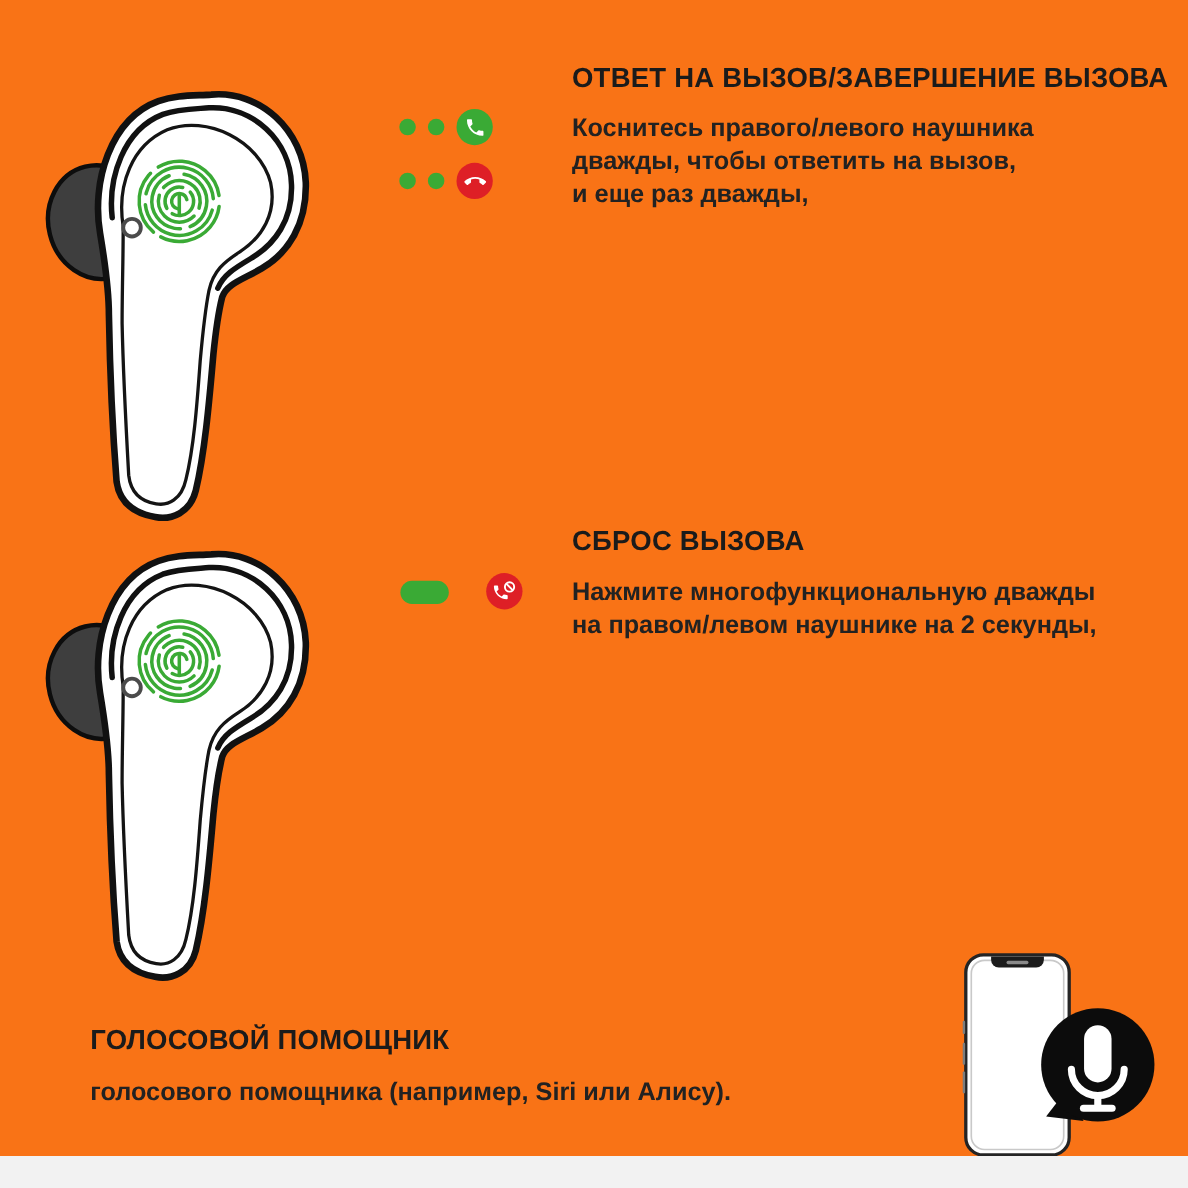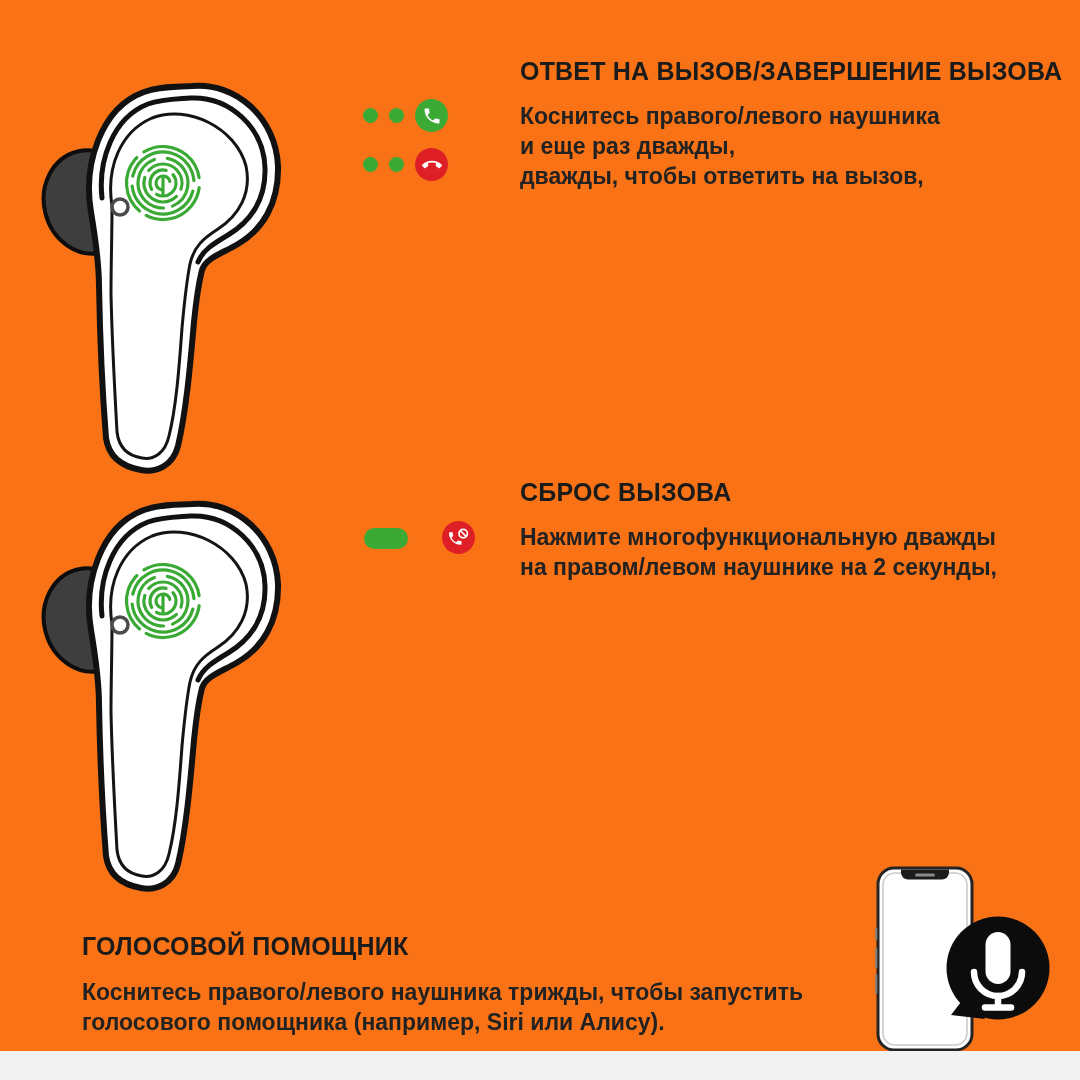--- a/index.html
+++ b/index.html
@@ -106,22 +106,22 @@
   </div>
   <div class="abs call-badge badge-red" style="left:415px;top:148px">
     <svg width="20" height="20" viewBox="0 0 24 24">
       <path fill="#fff" d="M12 9c-1.6 0-3.15.25-4.6.72v3.1c0 .39-.23.74-.56.9-.98.49-1.87 1.12-2.66 1.85-.18.18-.43.28-.7.28-.28 0-.53-.11-.71-.29L.29 13.08c-.18-.17-.29-.42-.29-.7 0-.28.11-.53.29-.71C3.34 8.78 7.46 7 12 7s8.66 1.78 11.71 4.67c.18.18.29.43.29.71 0 .28-.11.53-.29.7l-2.48 2.48c-.18.18-.43.29-.71.29-.27 0-.52-.11-.7-.28-.79-.74-1.68-1.36-2.66-1.85-.33-.16-.56-.5-.56-.9v-3.1C15.15 9.25 13.6 9 12 9z"></path>
     </svg>
   </div>
 
   <div class="abs sec-title" style="left:520px;top:58px">ОТВЕТ НА ВЫЗОВ/ЗАВЕРШЕНИЕ ВЫЗОВА</div>
   <div class="abs sec-body" style="left:520px;top:101px">
     <div>Коснитесь правого/левого наушника</div>
+    <div>дважды, чтобы ответить на вызов,</div>
     <div>и еще раз дважды,</div>
-    <div>дважды, чтобы ответить на вызов,</div>
   </div>
 
   <svg class="abs" style="left:40px;top:488px" width="300" height="410" viewBox="0 0 300 410">
     <use href="#earbud-art"></use>
   </svg>
 
   <div class="abs hold-pill" style="left:364px;top:528px"></div>
   <div class="abs call-badge badge-red" style="left:442px;top:521px">
     <svg width="22" height="22" viewBox="0 0 24 24">
       <path fill="#fff" transform="translate(-1.2,3.4) scale(0.76)" d="M6.62 10.79c1.44 2.83 3.76 5.14 6.59 6.59l2.2-2.2c.27-.27.67-.36 1.02-.24 1.12.37 2.33.57 3.57.57.55 0 1 .45 1 1V20c0 .55-.45 1-1 1-9.39 0-17-7.61-17-17 0-.55.45-1 1-1h3.5c.55 0 1 .45 1 1 0 1.25.2 2.45.57 3.57.11.35.03.74-.25 1.02l-2.2 2.2z"></path>
@@ -131,21 +131,20 @@
   </div>
 
   <div class="abs sec-title" style="left:520px;top:479px">СБРОС ВЫЗОВА</div>
   <div class="abs sec-body" style="left:520px;top:522px">
     <div>Нажмите многофункциональную дважды</div>
     <div>на правом/левом наушнике на 2 секунды,</div>
   </div>
 
   <div class="abs sec-title" style="left:82px;top:933px">ГОЛОСОВОЙ ПОМОЩНИК</div>
   <div class="abs sec-body" style="left:82px;top:977px">
-    <div>Коснитесь правого/левого наушника трижды, чтобы запустить</div>
     <div>голосового помощника (например, Siri или Алису).</div>
   </div>
 
   <svg class="abs" style="left:855px;top:850px" width="215" height="220" viewBox="0 0 215 220">
 
     <g>
       <rect x="23" y="18" width="94" height="182" rx="16" fill="#ffffff" stroke="#242424" stroke-width="3"></rect>
       <rect x="28" y="23" width="84" height="172" rx="12" fill="none" stroke="#c9c9c9" stroke-width="1.5"></rect>
       <path d="M 46 19.5 h 48 v 3 a 7 7 0 0 1 -7 7 h -34 a 7 7 0 0 1 -7 -7 z" fill="#1c1c1c"></path>
       <rect x="60" y="23.5" width="20" height="3" rx="1.5" fill="#8a8a8a"></rect>

